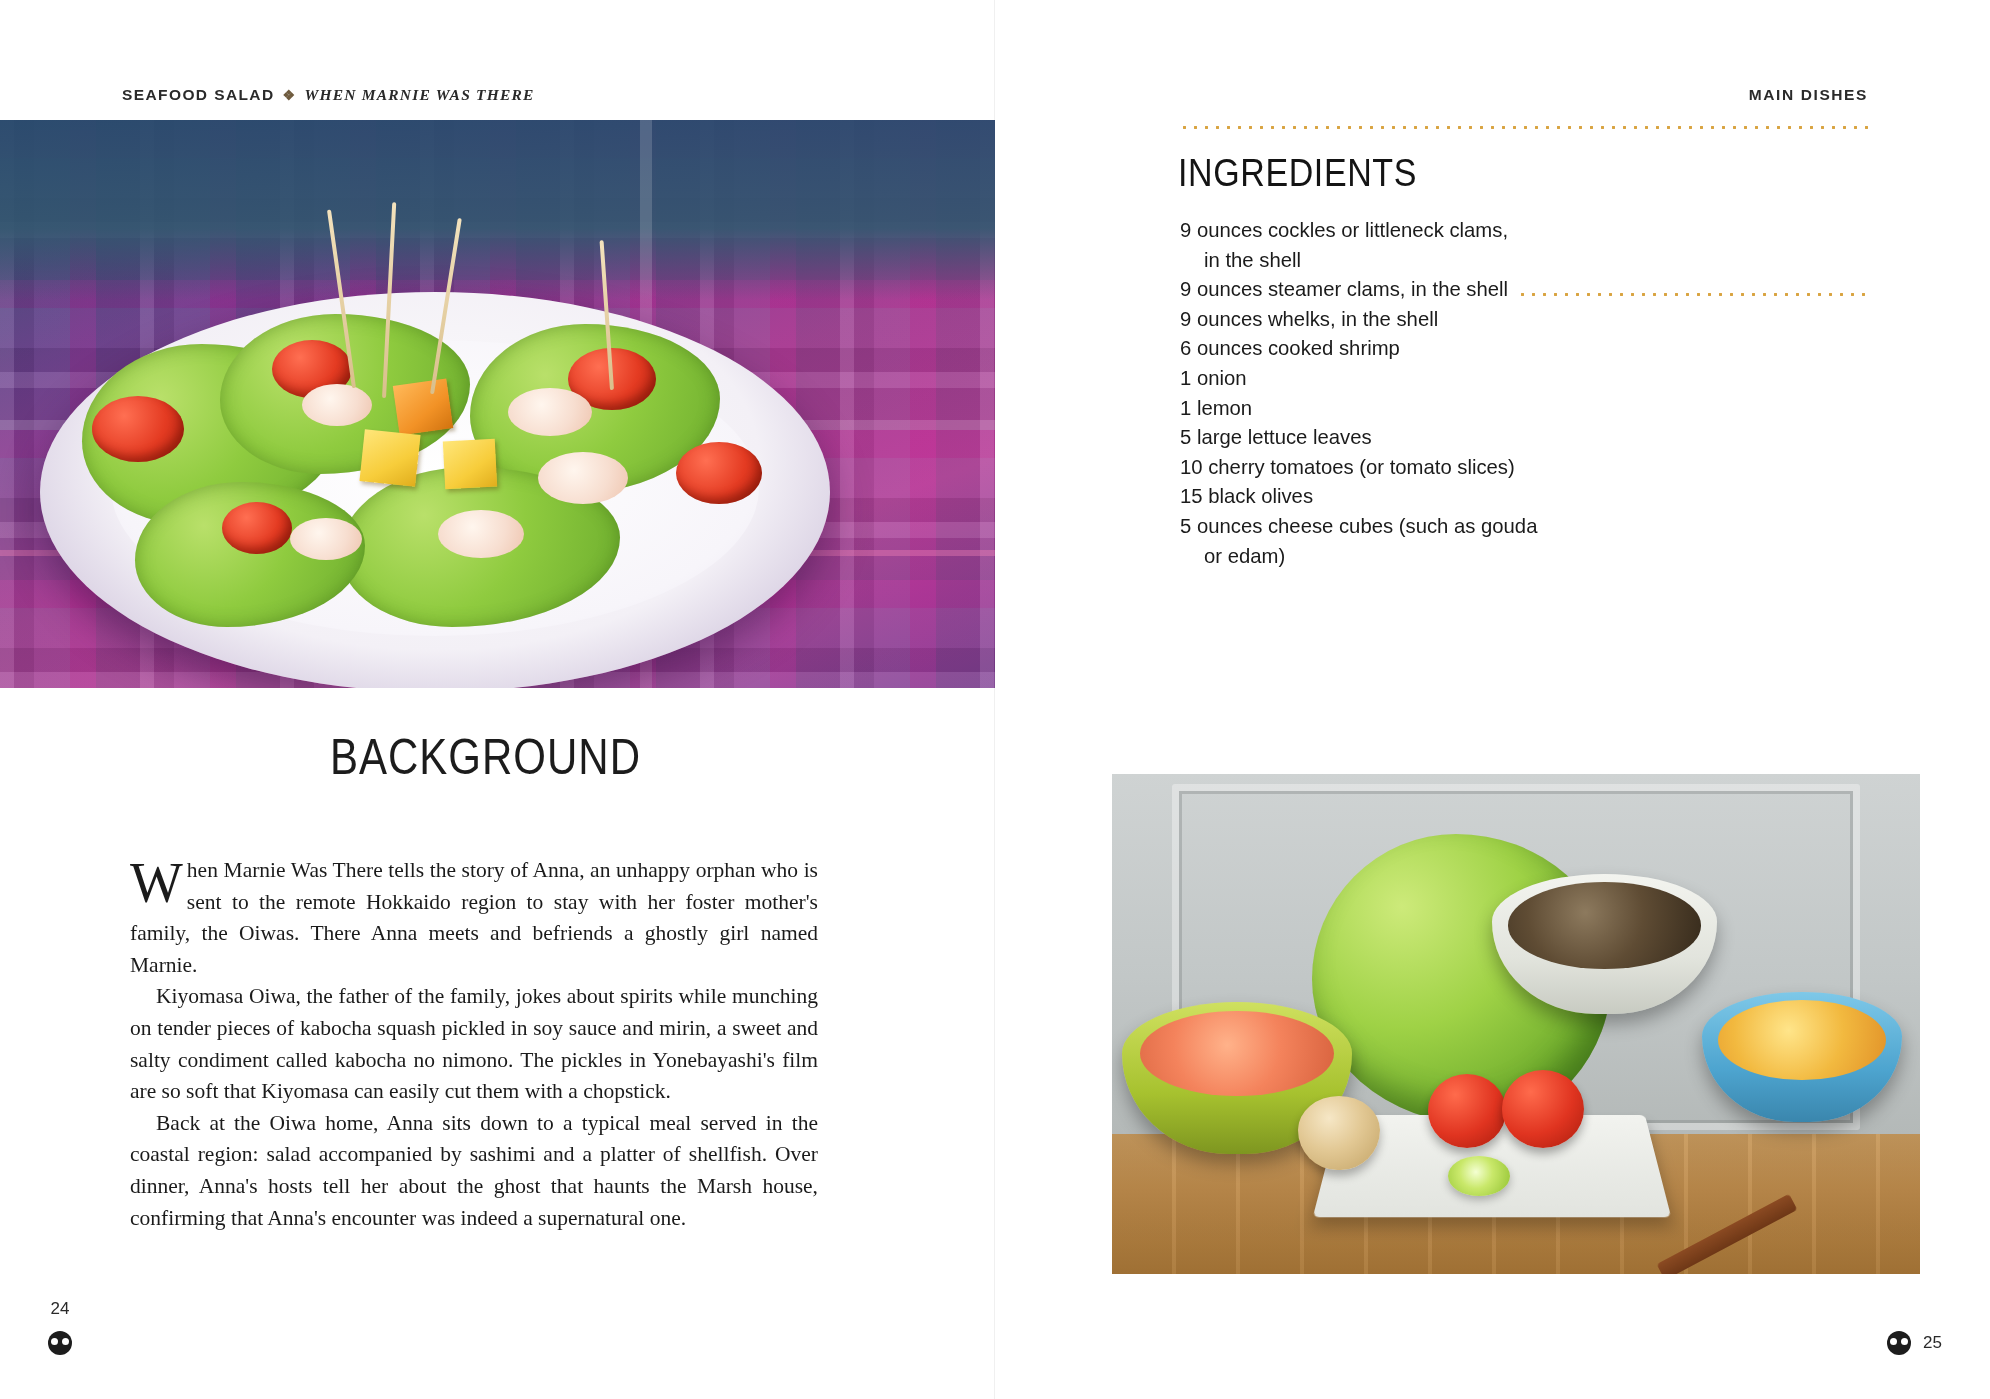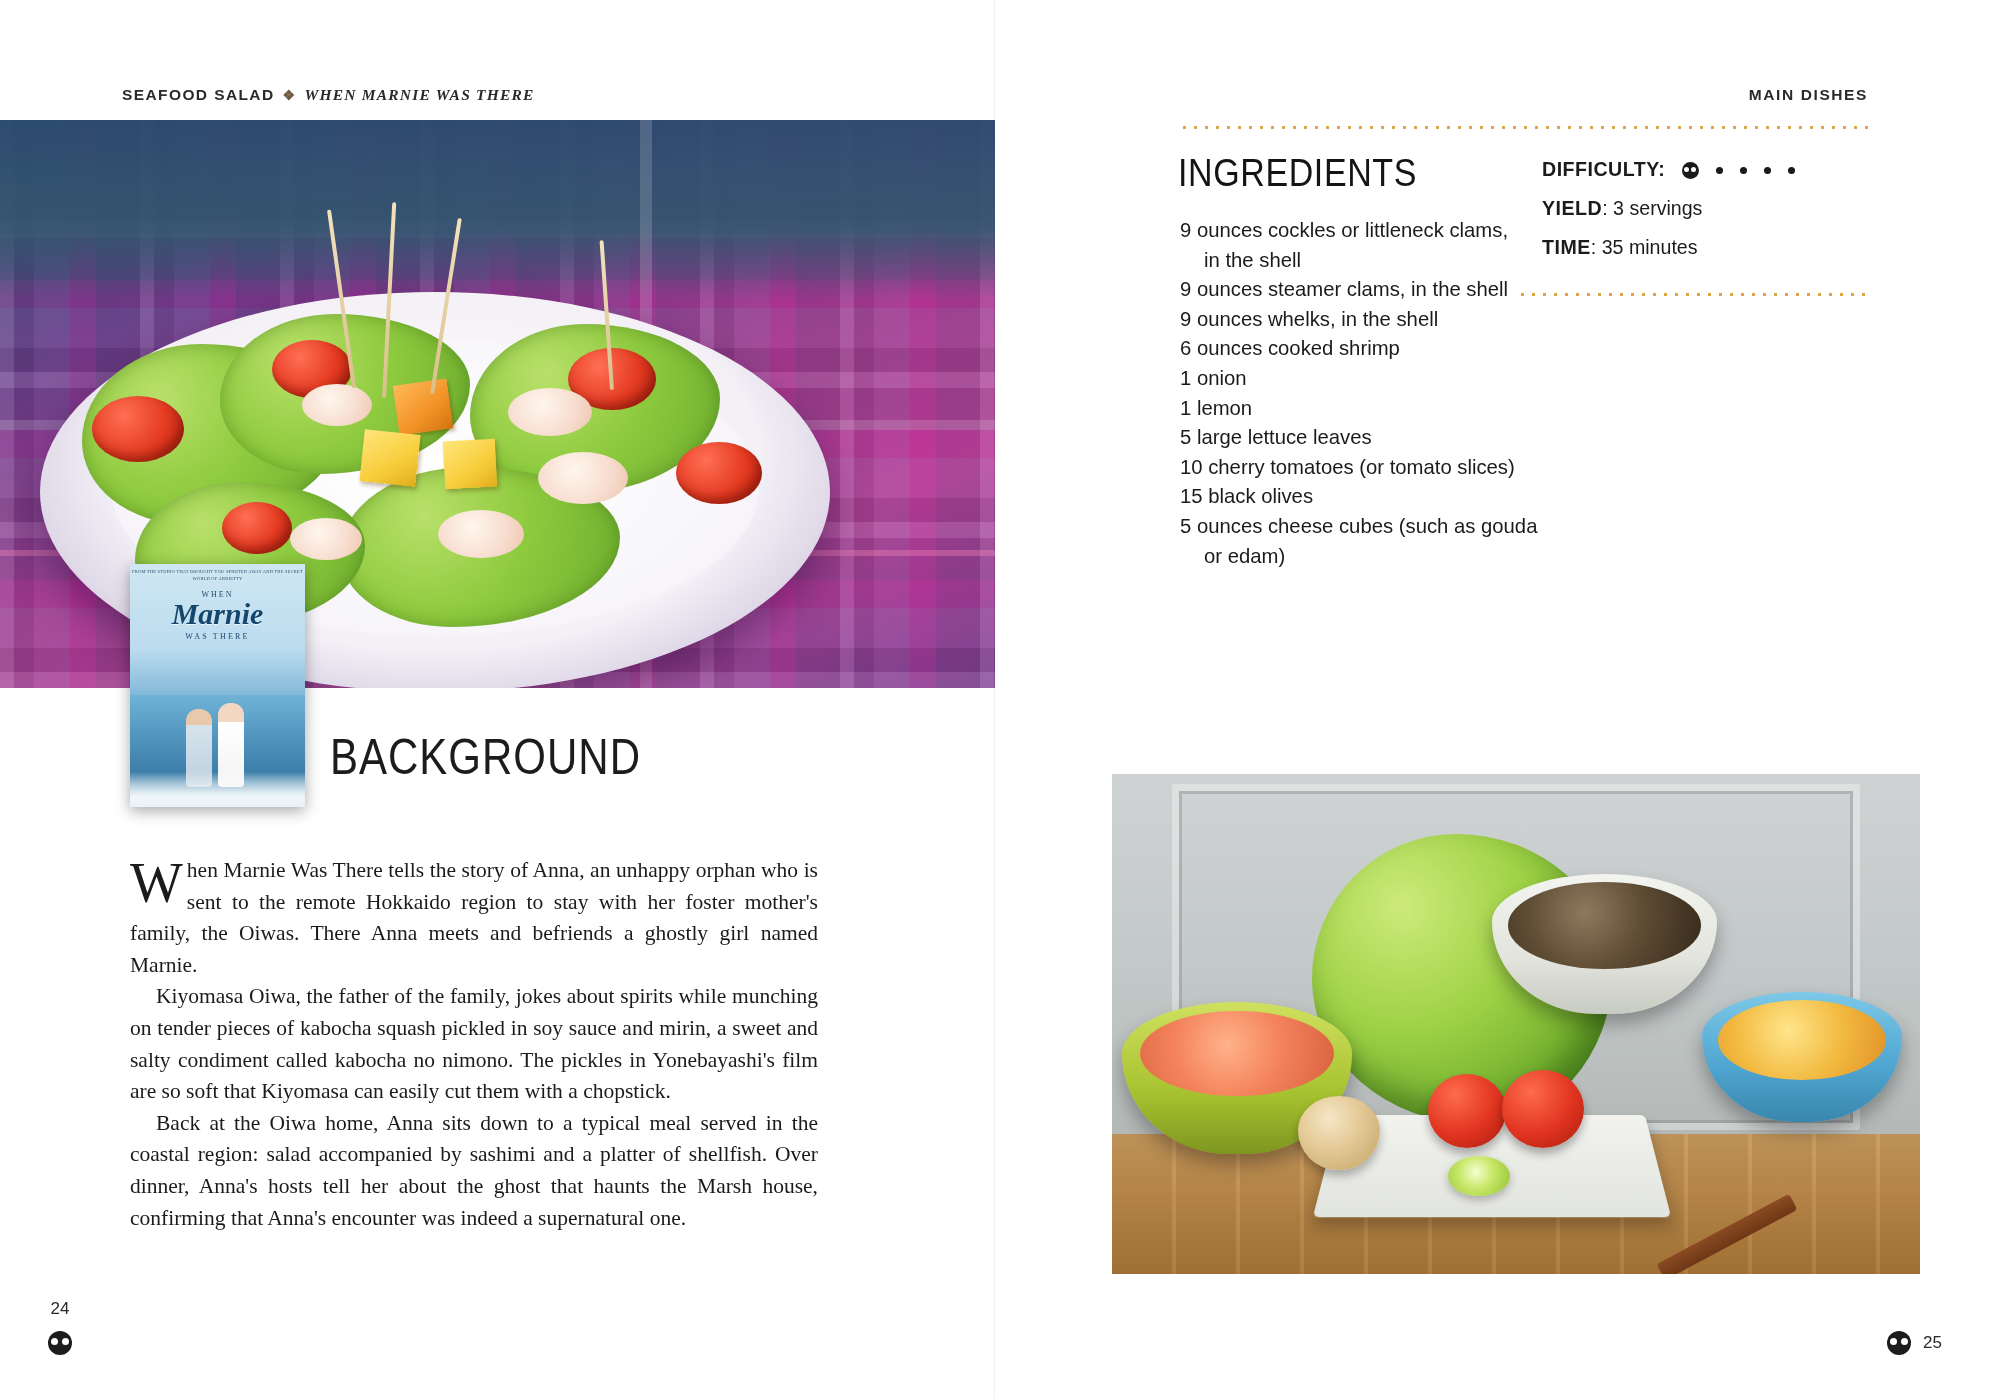--- a/index.html
+++ b/index.html
@@ -504,30 +504,20 @@
         <div class="shrimp-cluster" style="left:398px;top:218px;width:86px;height:48px;"></div>
         <div class="shrimp-cluster" style="left:250px;top:226px;width:72px;height:42px;"></div>
       </div>
 
       <div class="skewer" style="left:352px;top:88px;height:180px;transform:rotate(-8deg);"></div>
       <div class="skewer" style="left:382px;top:82px;height:196px;transform:rotate(3deg);"></div>
       <div class="skewer" style="left:430px;top:96px;height:178px;transform:rotate(9deg);"></div>
       <div class="skewer" style="left:610px;top:120px;height:150px;transform:rotate(-4deg);"></div>
     </div>
 
-    <div class="book-cover">
-      <div class="bc-top-text">FROM THE STUDIO THAT BROUGHT YOU SPIRITED AWAY AND THE SECRET WORLD OF ARRIETTY</div>
-      <div class="bc-when">WHEN</div>
-      <div class="bc-marnie">Marnie</div>
-      <div class="bc-wasthere">WAS THERE</div>
-      <div class="bc-sea"></div>
-      <div class="bc-girl left"></div>
-      <div class="bc-girl right"></div>
-      <div class="bc-foam"></div>
-    </div>
 
     <div class="bg-heading">BACKGROUND</div>
 
     <div class="body-copy">
       <p class="first">
         <span class="dropcap">W</span><span class="italic">hen Marnie Was Ther</span><span>e tells the story of Anna, an unhappy orphan who is sent to the remote Hokkaido region to stay with her foster mother's family, the Oiwas. There Anna meets and befriends a ghostly girl named Marnie.</span>
       </p>
       <p><span>Kiyomasa Oiwa, the father of the family, jokes about spirits while munching on tender pieces of kabocha squash pickled in soy sauce and mirin, a sweet and salty condiment called </span><span class="italic">kabocha no nimono</span><span>. The pickles in Yonebayashi's film are so soft that Kiyomasa can easily cut them with a chopstick.</span></p>
       <p>Back at the Oiwa home, Anna sits down to a typical meal served in the coastal region: salad accompanied by sashimi and a platter of shellfish. Over dinner, Anna's hosts tell her about the ghost that haunts the Marsh house, confirming that Anna's encounter was indeed a supernatural one.</p>
     </div>
@@ -555,38 +545,20 @@
       <div>6 ounces cooked shrimp</div>
       <div>1 onion</div>
       <div>1 lemon</div>
       <div>5 large lettuce leaves</div>
       <div>10 cherry tomatoes (or tomato slices)</div>
       <div>15 black olives</div>
       <div>5 ounces cheese cubes (such as gouda</div>
       <div class="cont">or edam)</div>
     </div>
 
-    <div class="meta-block" style="left:547px;">
-      <div>
-        <span class="meta-label">DIFFICULTY:</span>
-        <span class="difficulty-dots">
-          <span class="soot"></span>
-          <span class="dot-small"></span>
-          <span class="dot-small"></span>
-          <span class="dot-small"></span>
-          <span class="dot-small"></span>
-        </span>
-      </div>
-      <div>
-        <span class="meta-label">YIELD</span><span>: 3 servings</span>
-      </div>
-      <div>
-        <span class="meta-label">TIME</span><span>: 35 minutes</span>
-      </div>
-    </div>
 
     <div class="ing-photo" style="left:117px;">
       <div class="wall">
         <div class="wall-panel"></div>
       </div>
       <div class="counter">
         <div class="counter-lines"></div>
       </div>
       <div class="lettuce-head"></div>
       <div class="board"></div>

